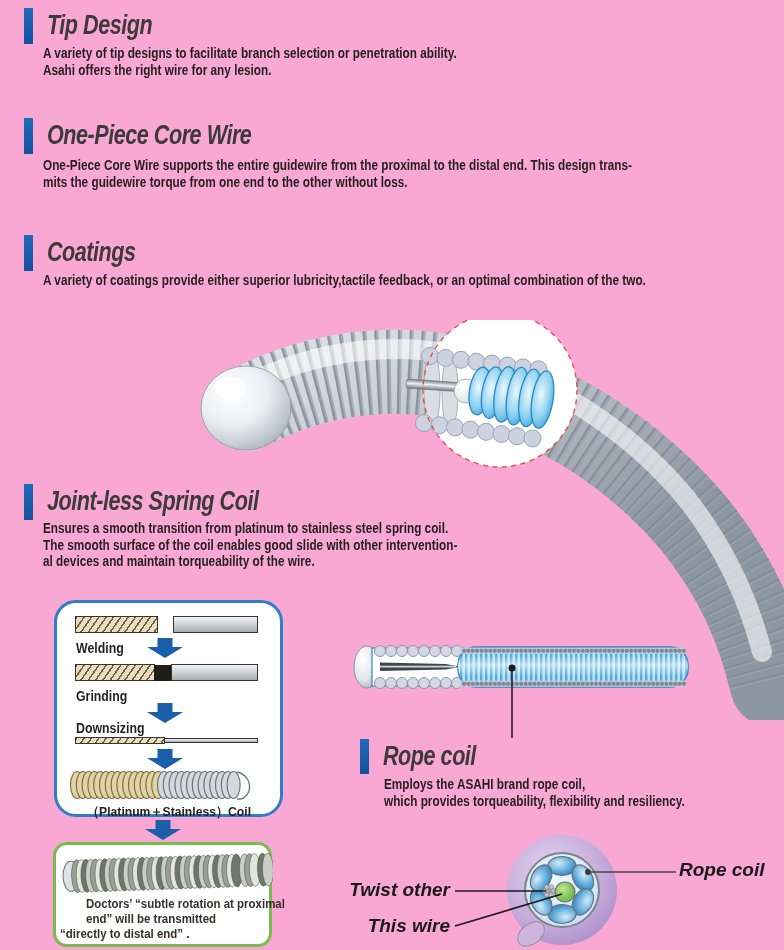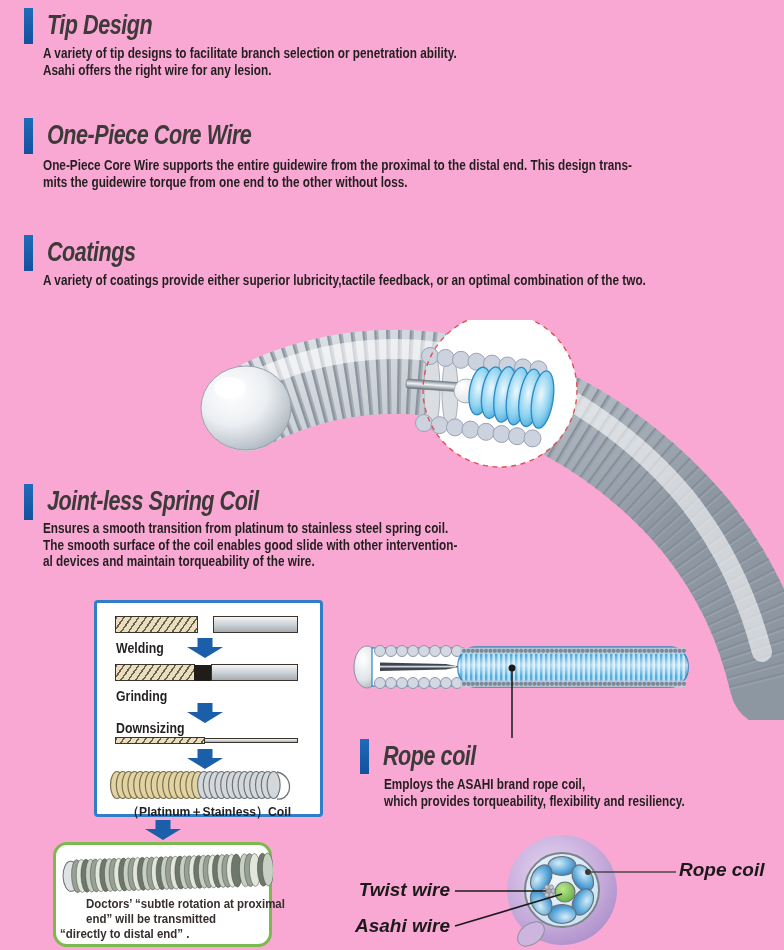--- a/index.html
+++ b/index.html
@@ -5,21 +5,21 @@
   html,body{margin:0;padding:0;background:#fff;}
   .page{position:relative;width:784px;height:950px;background:#f9a8d4;overflow:hidden;
         font-family:"Liberation Sans",sans-serif;}
   .abs{position:absolute;}
   .accent{width:9px;height:36px;background:linear-gradient(180deg,var(--accent,#1e6cb8),#14509e);}
   .h-title{font-style:italic;font-weight:bold;color:var(--heading,#3e3a39);font-size:27px;line-height:33px;
            transform:scaleX(.8);transform-origin:left top;white-space:nowrap;letter-spacing:-.6px;}
   .body-text{font-weight:bold;color:var(--body,#231f1f);font-size:15.5px;line-height:16.5px;
              transform:scaleX(.76);transform-origin:left top;white-space:pre-line;}
   .proc-box{left:54px;top:600px;width:229px;height:217px;border:3px solid var(--box-blue,#2f7ec7);
-            border-radius:4px;background:#fff;box-sizing:border-box;margin-left:40px;}
+            border-radius:22px;background:#fff;box-sizing:border-box;}
   .result-box{left:53px;top:842px;width:219px;height:105px;border:3px solid var(--box-green,#7cb94e);
               border-radius:14px;background:#fff;box-sizing:border-box;}
   .bar{box-sizing:border-box;border:1.6px solid #3a342c;}
   .bar-plat{background:repeating-linear-gradient(125deg,#6b5f45 0 1.5px,rgba(0,0,0,0) 1.5px 6px),#e9dfc0;}
   .bar-steel{background:linear-gradient(180deg,#f4f5f6,#cdd2d6 50%,#a6acb2);}
   .bar-weld{background:#201c18;box-sizing:border-box;}
   .small-label{font-weight:bold;color:var(--body,#231f1f);font-size:14px;transform:scaleX(.88);
                transform-origin:left top;white-space:nowrap;}
   .caption{font-weight:bold;color:var(--body,#231f1f);font-size:13.5px;white-space:nowrap;
            transform:scaleX(.9);transform-origin:center top;text-align:center;}
@@ -453,17 +453,17 @@
         <circle cx="211.25" cy="67.10288568297003" r="2.3" fill="#c2c5cc" stroke="#7e818a" stroke-width="0.7"></circle>
       </g>
     <circle cx="225" cy="72" r="10" fill="url(#greenG)" stroke="#6d737b" stroke-width="1.2"></circle>
     <g>
       <line x1="115" y1="71" x2="206" y2="71" stroke="#1a1a1a" stroke-width="1.6"></line>
       <line x1="115" y1="106" x2="222" y2="74" stroke="#1a1a1a" stroke-width="1.6"></line>
       <circle cx="248" cy="52" r="3" fill="#3a3734"></circle>
       <line x1="250" y1="52" x2="336" y2="52" stroke="#4a4744" stroke-width="1.6"></line>
     </g>
   </svg>
-  <div class="abs cross-label right" style="left:338px;top:879px;width:112px;">Twist wire</div>
-  <div class="abs cross-label right" style="left:338px;top:915px;width:112px;">Asahi wire</div>
+  <div class="abs cross-label right" style="left:338px;top:879px;width:112px;">Twist other</div>
+  <div class="abs cross-label right" style="left:338px;top:915px;width:112px;">This wire</div>
   <div class="abs cross-label" style="left:679px;top:859px;">Rope coil</div>
 
 </div>
 
 </body></html>

